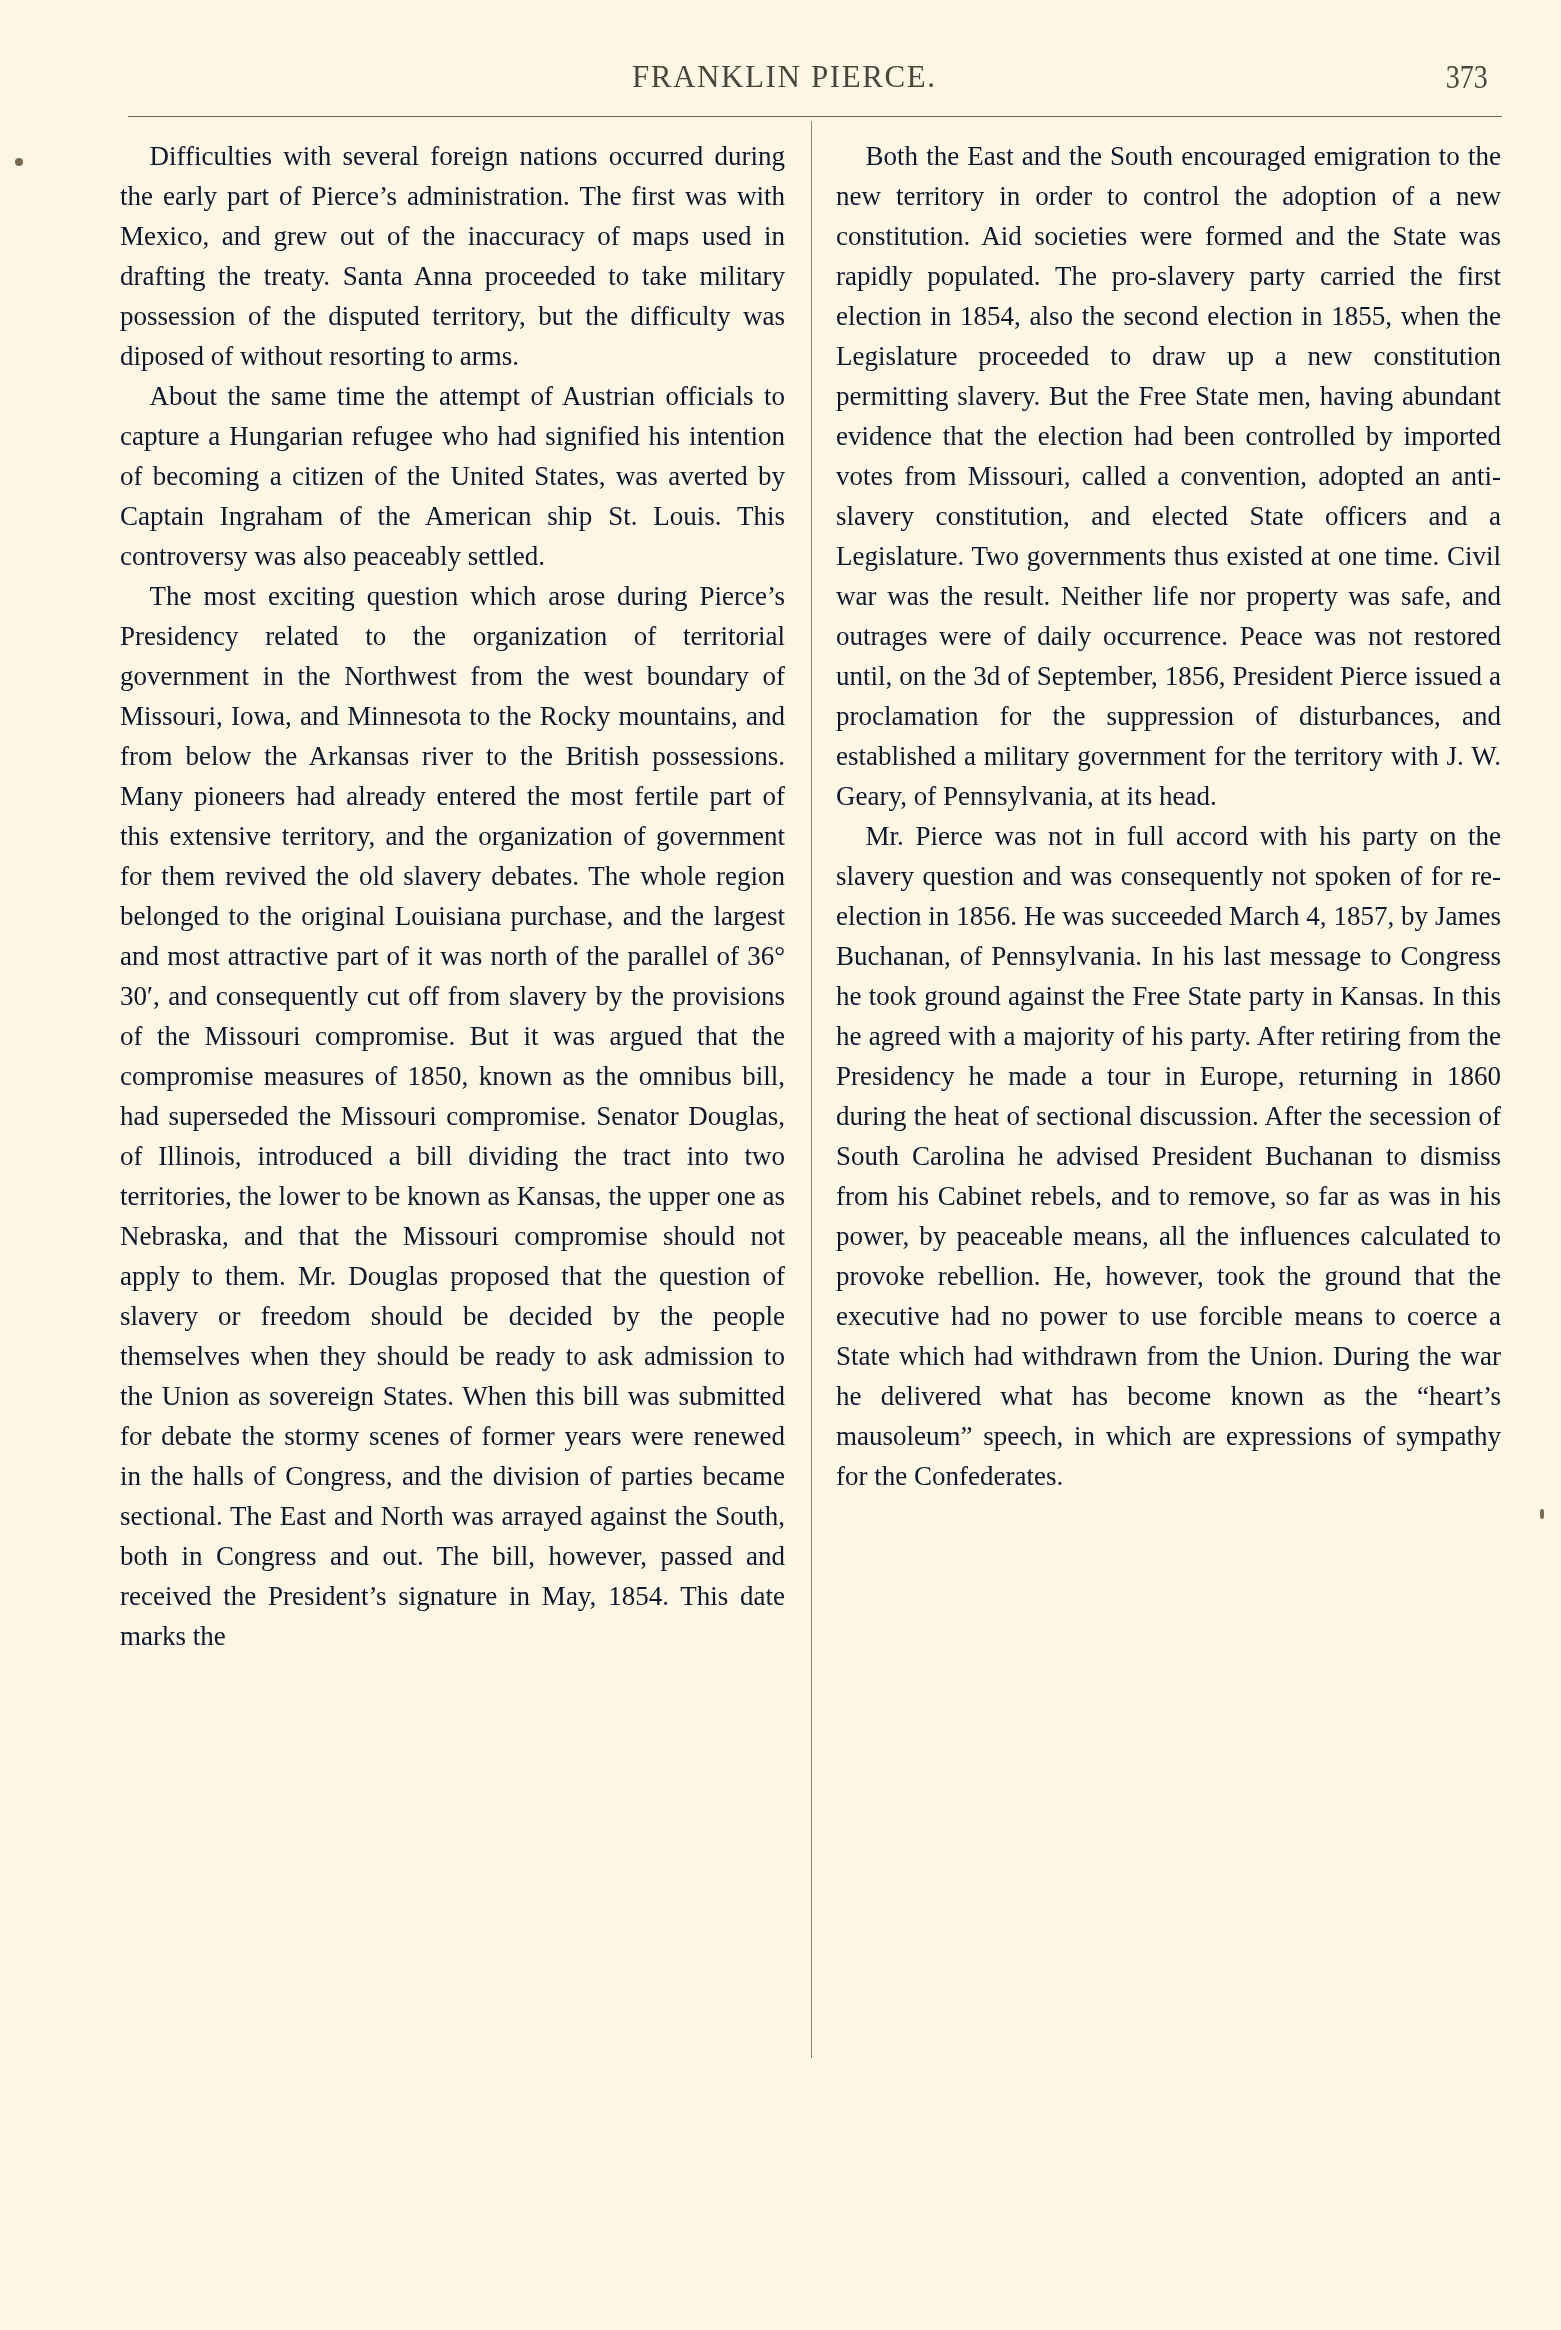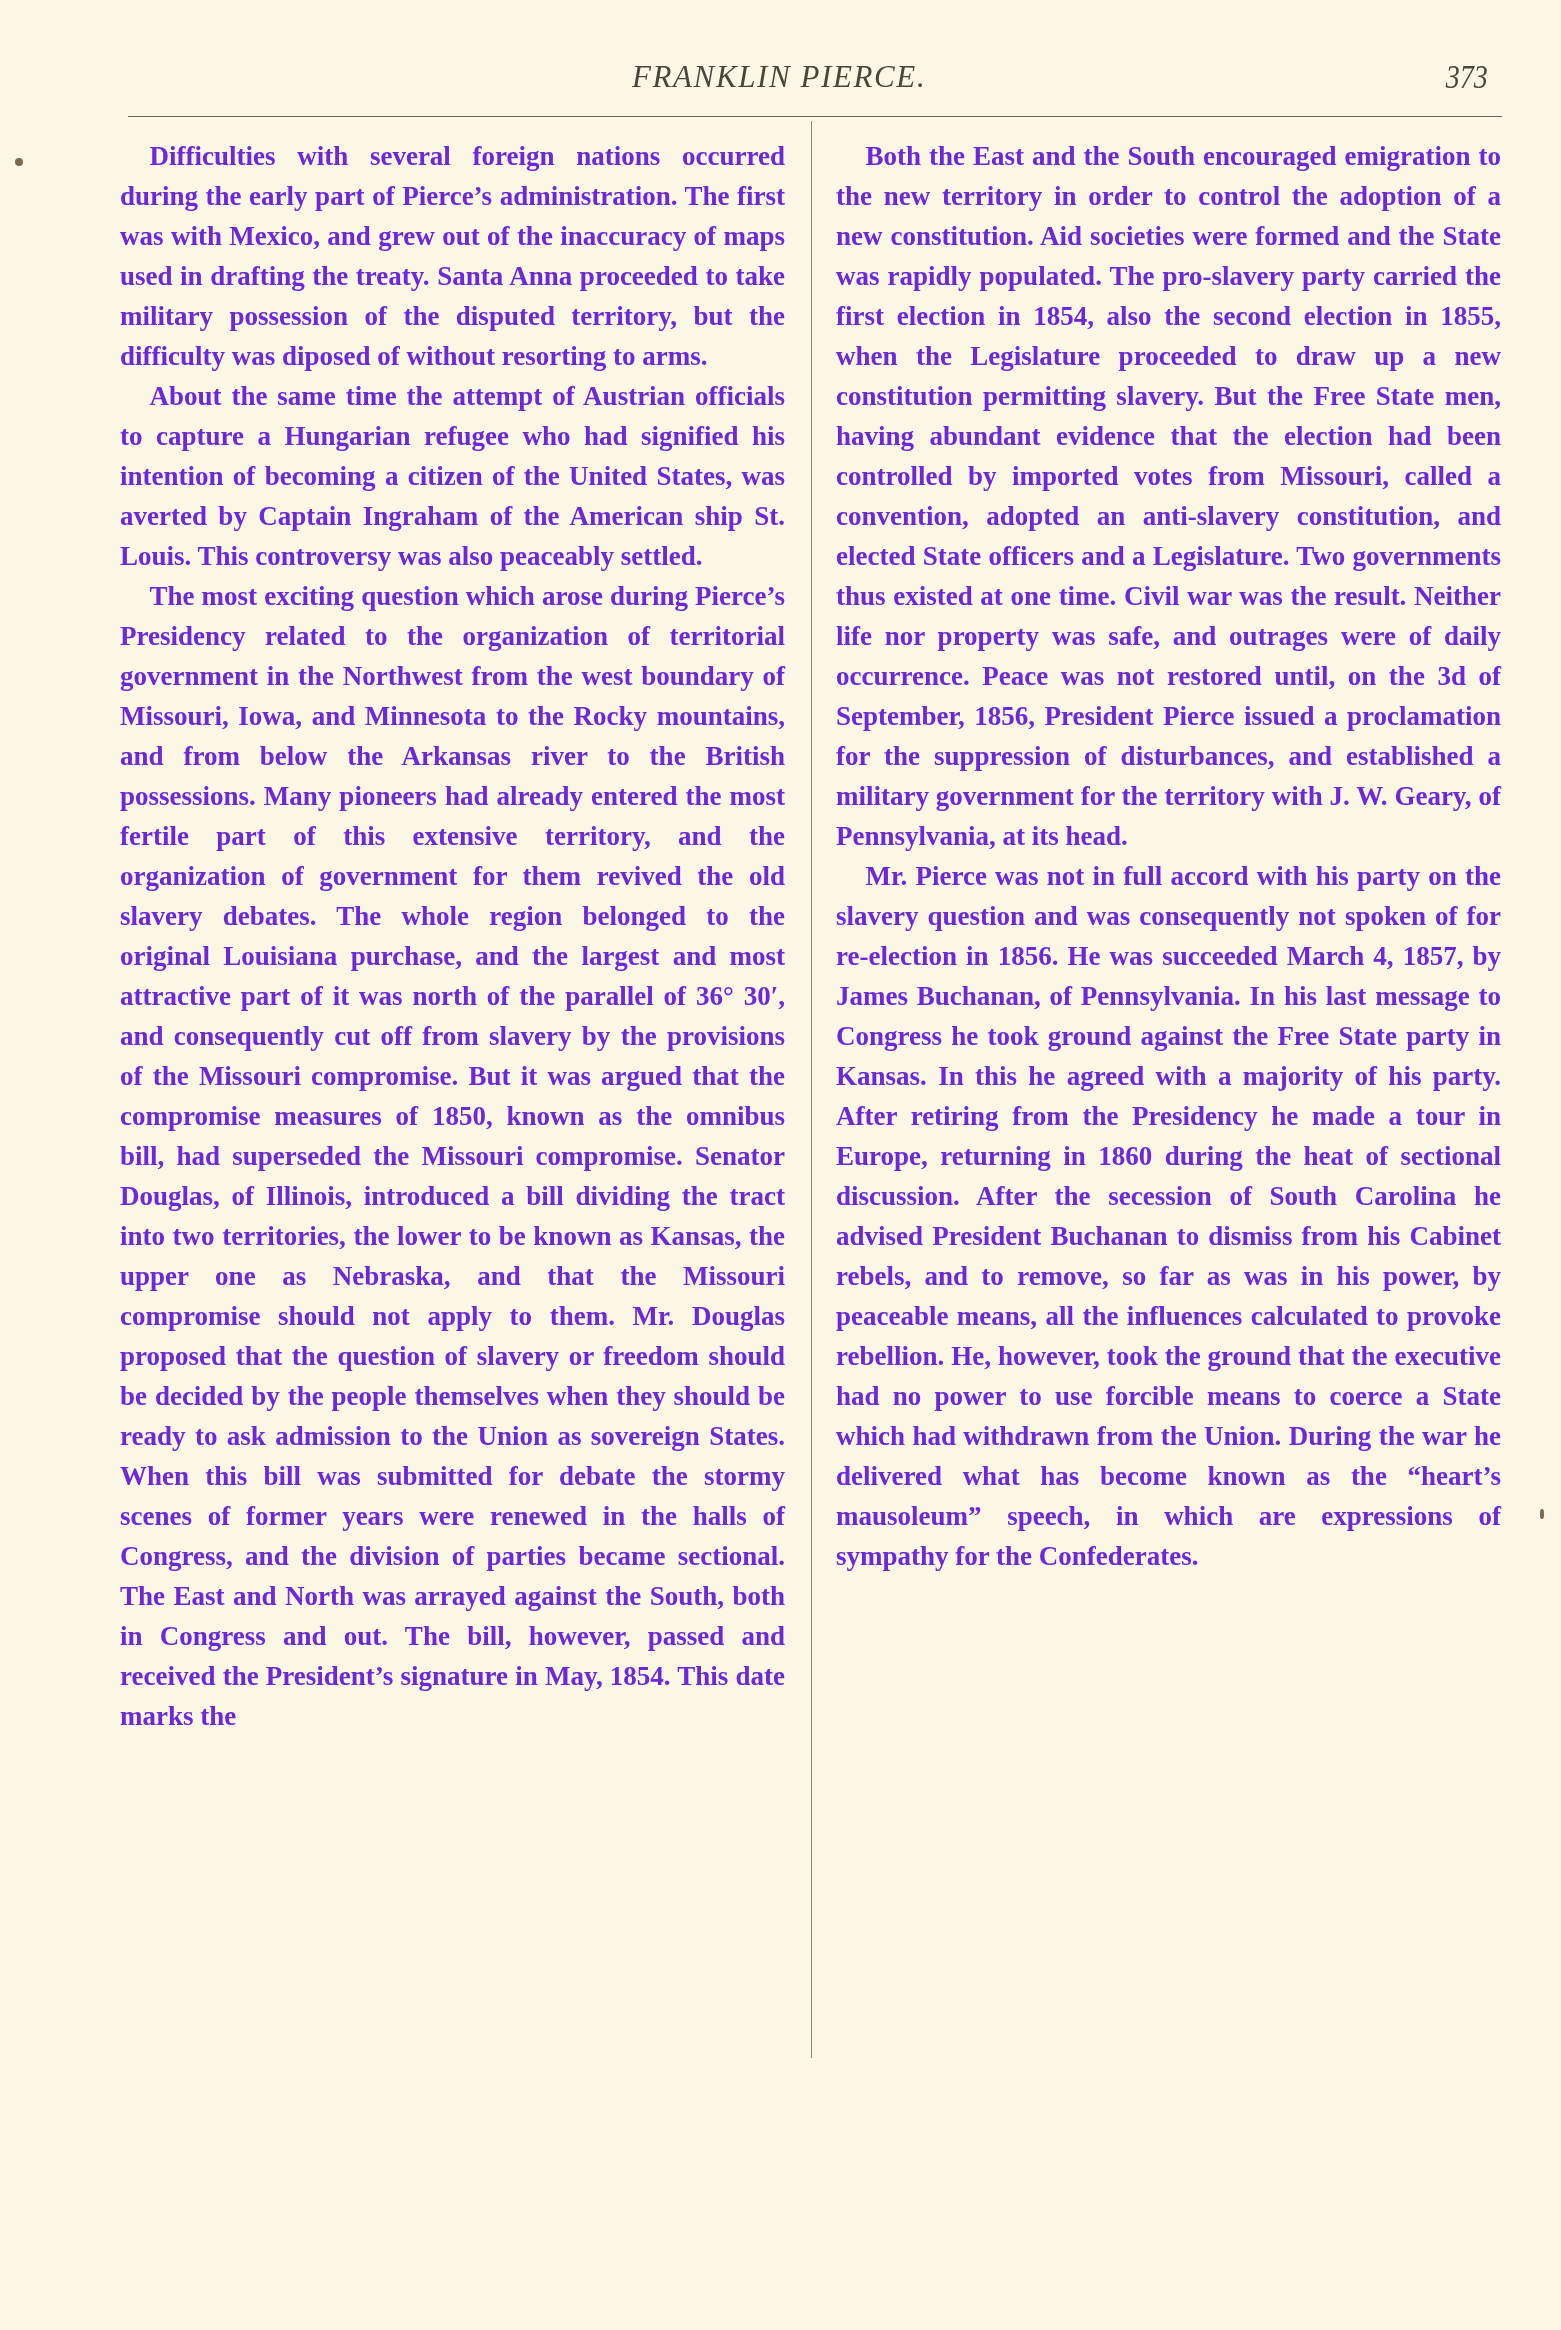--- a/index.html
+++ b/index.html
@@ -14,21 +14,20 @@
       overflow: hidden;
       font-family: "Liberation Serif", "DejaVu Serif", serif;
       color: #4a463c;
     }
     .running-head {
       position: absolute;
       top: 49px;
       left: 0;
       width: 1562px;
       height: 66px;
-      font-style: italic;
     }
     .running-title {
       position: absolute;
       left: 632px;
       top: 9.8px;
       font-size: 31px;
       letter-spacing: 1.6px;
       color: #4a463c;
       font-family: "Liberation Serif", serif;
       transform: scaleY(1.05);
@@ -58,22 +57,21 @@
       border-left: 1.6px solid #8a8577;
     }
     .column {
       position: absolute;
       top: 136px;
       width: 665px;
       font-size: 27px;
       line-height: 40px;
       text-align: justify;
       hyphens: manual;
-      color: #6d28d9;
-      font-weight: bold;
+      color: #0f172a;
     }
     .column.left { left: 120px; }
     .column.right { left: 836px; }
     .column p {
       margin: 0;
       text-indent: 29.5px;
     }
     .column p.cont { text-indent: 0; }
     .speck {
       position: absolute;

